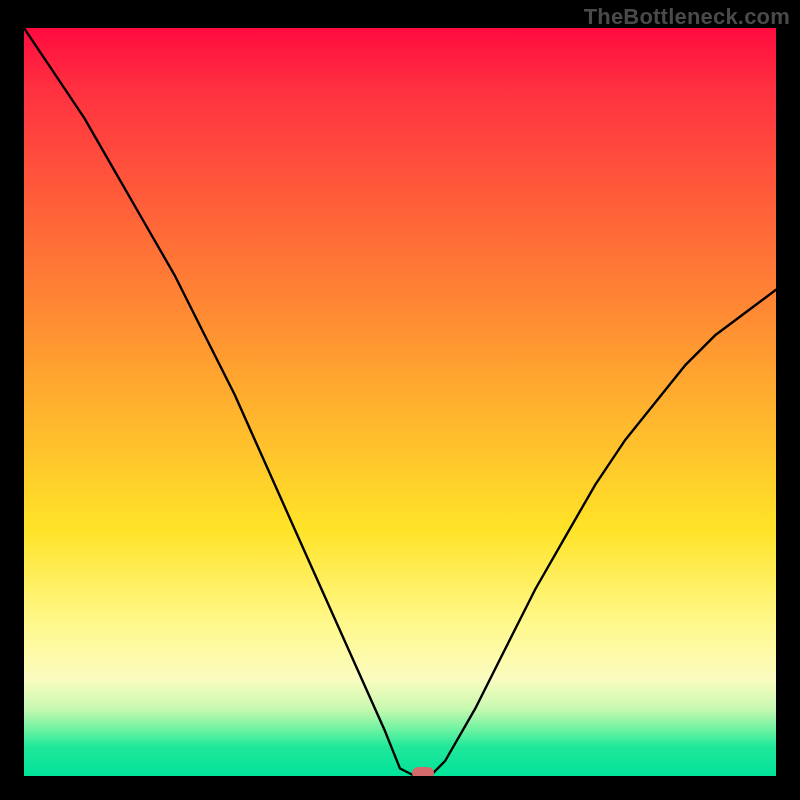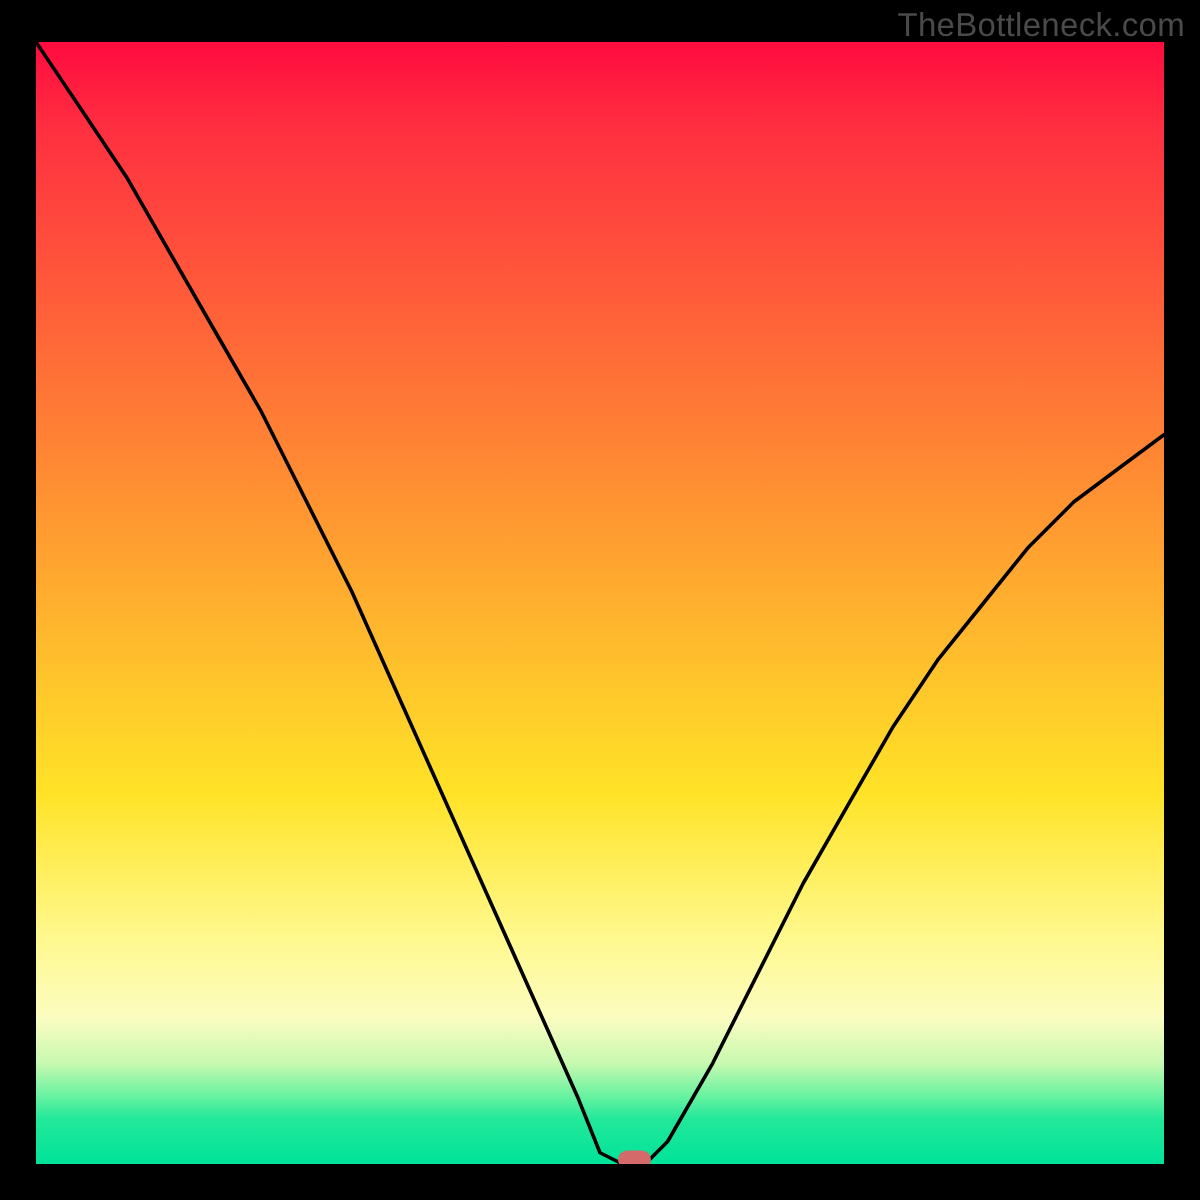--- a/index.html
+++ b/index.html
@@ -16,21 +16,21 @@
     width: 800px;
     height: 800px;
     background: #000;
   }
   .watermark {
     position: absolute;
     top: 4px;
     right: 10px;
     color: #4a4a4a;
     font-size: 22px;
-    font-weight: 400;
+    font-weight: 700;
     letter-spacing: 0.2px;
     z-index: 10;
     text-align: right;
   }
   .plot-area {
     position: absolute;
     left: 24px;
     top: 28px;
     width: 752px;
     height: 748px;

